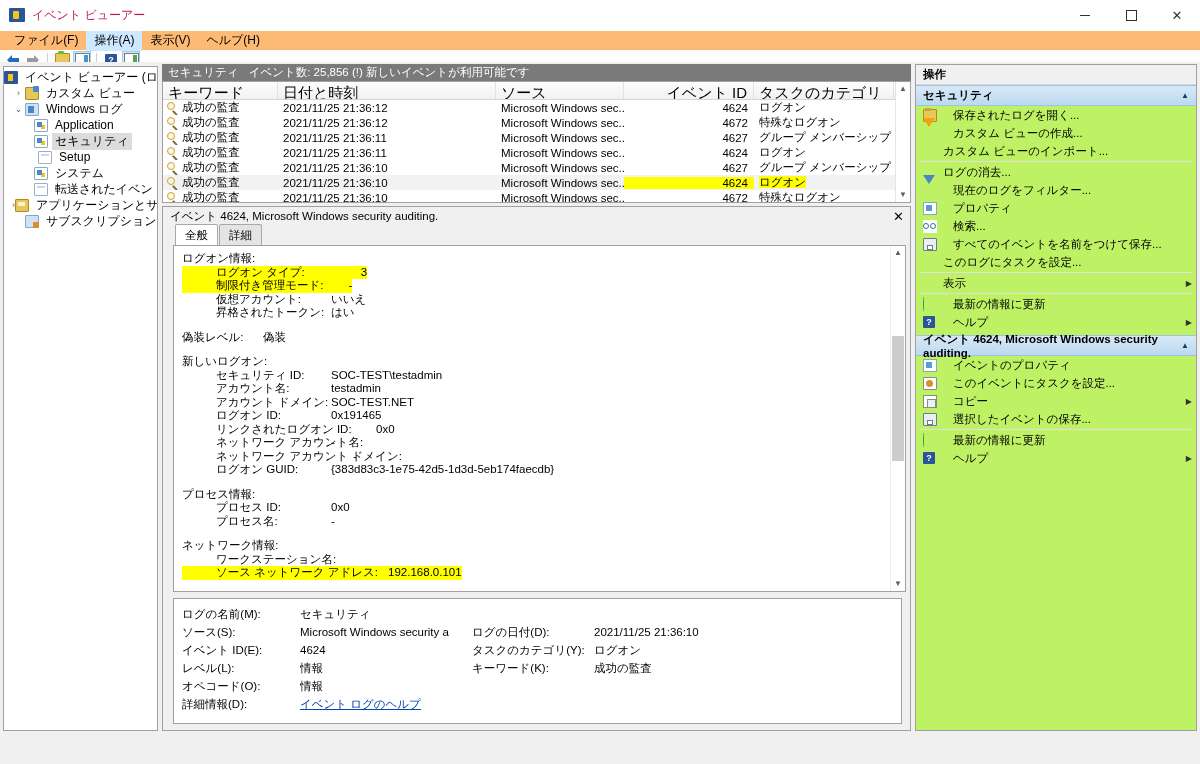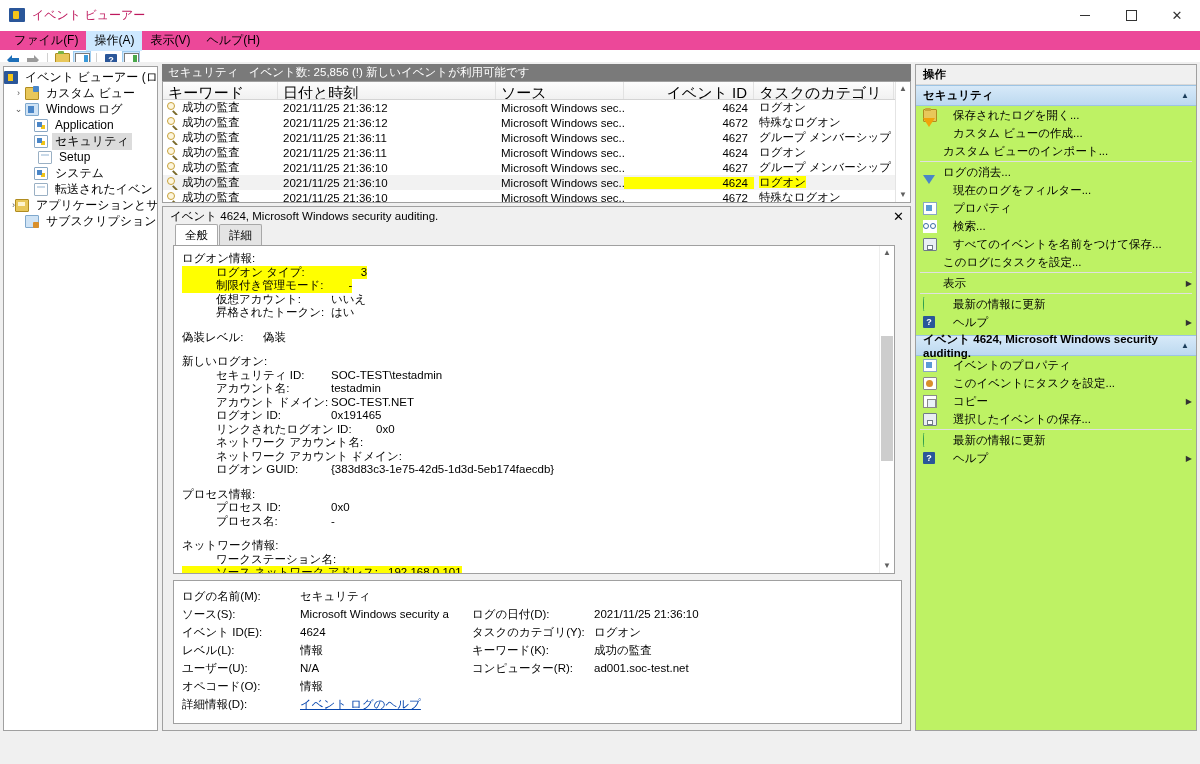--- a/index.html
+++ b/index.html
@@ -20,21 +20,21 @@
              background:#f5c518;border-radius:1px;}
   .title-text{font-size:12px;color:#be185d;}
   .wbtns{position:absolute;right:0;top:0;height:30px;display:flex;}
   .wbtn{width:46px;height:30px;display:flex;align-items:center;justify-content:center;
         font-size:12px;color:#333;}
   .gl-min{width:10px;height:1px;background:#333;}
   .gl-max{width:9px;height:9px;border:1px solid #333;}
   .gl-close{font-size:13px;line-height:1;}
 
   
-  .menubar{height:19px;background:#ec4899;display:flex;align-items:center;padding-left:6px;}
+  .menubar{height:19px;background:#fdba74;display:flex;align-items:center;padding-left:6px;}
   .menu-item{padding:2px 8px;font-size:12px;color:#000;}
   .menu-item.active{background:#cde8ff;}
 
   
   .toolbar{height:19px;background:#fff;display:flex;align-items:center;padding-left:4px;
            border-bottom:1px solid #dcdcdc;gap:2px;}
   .tb{width:18px;height:17px;display:flex;align-items:center;justify-content:center;position:relative;}
   .tb.sel{background:#cde8ff;border:1px solid #9ecdf0;box-sizing:border-box;}
   .tb-sep{width:1px;height:14px;background:#d0d0d0;margin:0 3px;}
   .tb-folder{width:13px;height:11px;background:#e8c75a;border:1px solid #b08c20;border-radius:1px;position:relative;}
@@ -113,21 +113,21 @@
   
   .detail-block{flex:1;margin:3px 2px 0 0;background:#f0f0f0;border:1px solid #a0a0a0;
                 display:flex;flex-direction:column;min-height:0;}
   .detail-title{height:18px;display:flex;align-items:center;justify-content:space-between;
                 padding:0 6px 0 7px;font-size:11.5px;background:#f0f0f0;}
   .dt-close{font-size:13px;font-weight:bold;cursor:default;}
   .tabs{display:flex;align-items:flex-end;height:20px;padding-left:12px;gap:1px;}
   .tab{font-size:11.5px;padding:3px 9px 2px 9px;border:1px solid #a8a8a8;border-bottom:none;
        background:#e4e4e4;border-radius:2px 2px 0 0;margin-top:34px;}
   .tab.active{background:#fff;position:relative;top:1px;padding-bottom:3px;}
-  .detail-body{flex:1;margin:0 15px 0 10px;background:#fff;border:1px solid #a0a0a0;
+  .detail-body{flex:1;margin:0 4px 0 10px;background:#fff;border:1px solid #a0a0a0;
                position:relative;min-height:0;display:flex;}
   .detail-scroll{flex:1;padding:6px 0 0 8px;font-size:11.5px;line-height:13.5px;overflow:hidden;}
   .sect{font-size:11.5px;}
   .kv{display:flex;}
   .kv .k{padding-left:34px;white-space:nowrap;}
   .kv .v{white-space:nowrap;}
   .spacer{height:11px;}
   .dsb{width:14px;background:#fff;border-left:1px solid #ededed;position:relative;
        display:flex;flex-direction:column;justify-content:space-between;align-items:center;
        font-size:8px;color:#606060;}
@@ -525,26 +525,20 @@
             <span class="ml2">タスクのカテゴリ(Y):</span>
             <span class="mv2">ログオン</span>
           </div>
           <div class="mrow">
             <span class="ml">レベル(L):</span>
             <span class="mv">情報</span>
             <span class="ml2">キーワード(K):</span>
             <span class="mv2">成功の監査</span>
           </div>
           <div class="mrow">
-            <span class="ml">ユーザー(U):</span>
-            <span class="mv">N/A</span>
-            <span class="ml2">コンピューター(R):</span>
-            <span class="mv2">ad001.soc-test.net</span>
-          </div>
-          <div class="mrow">
             <span class="ml">オペコード(O):</span>
             <span class="mv">情報</span>
           </div>
           <div class="mrow">
             <span class="ml">詳細情報(D):</span>
             <span class="link">イベント ログのヘルプ</span>
           </div>
         </div>
       </div>
     </div>

